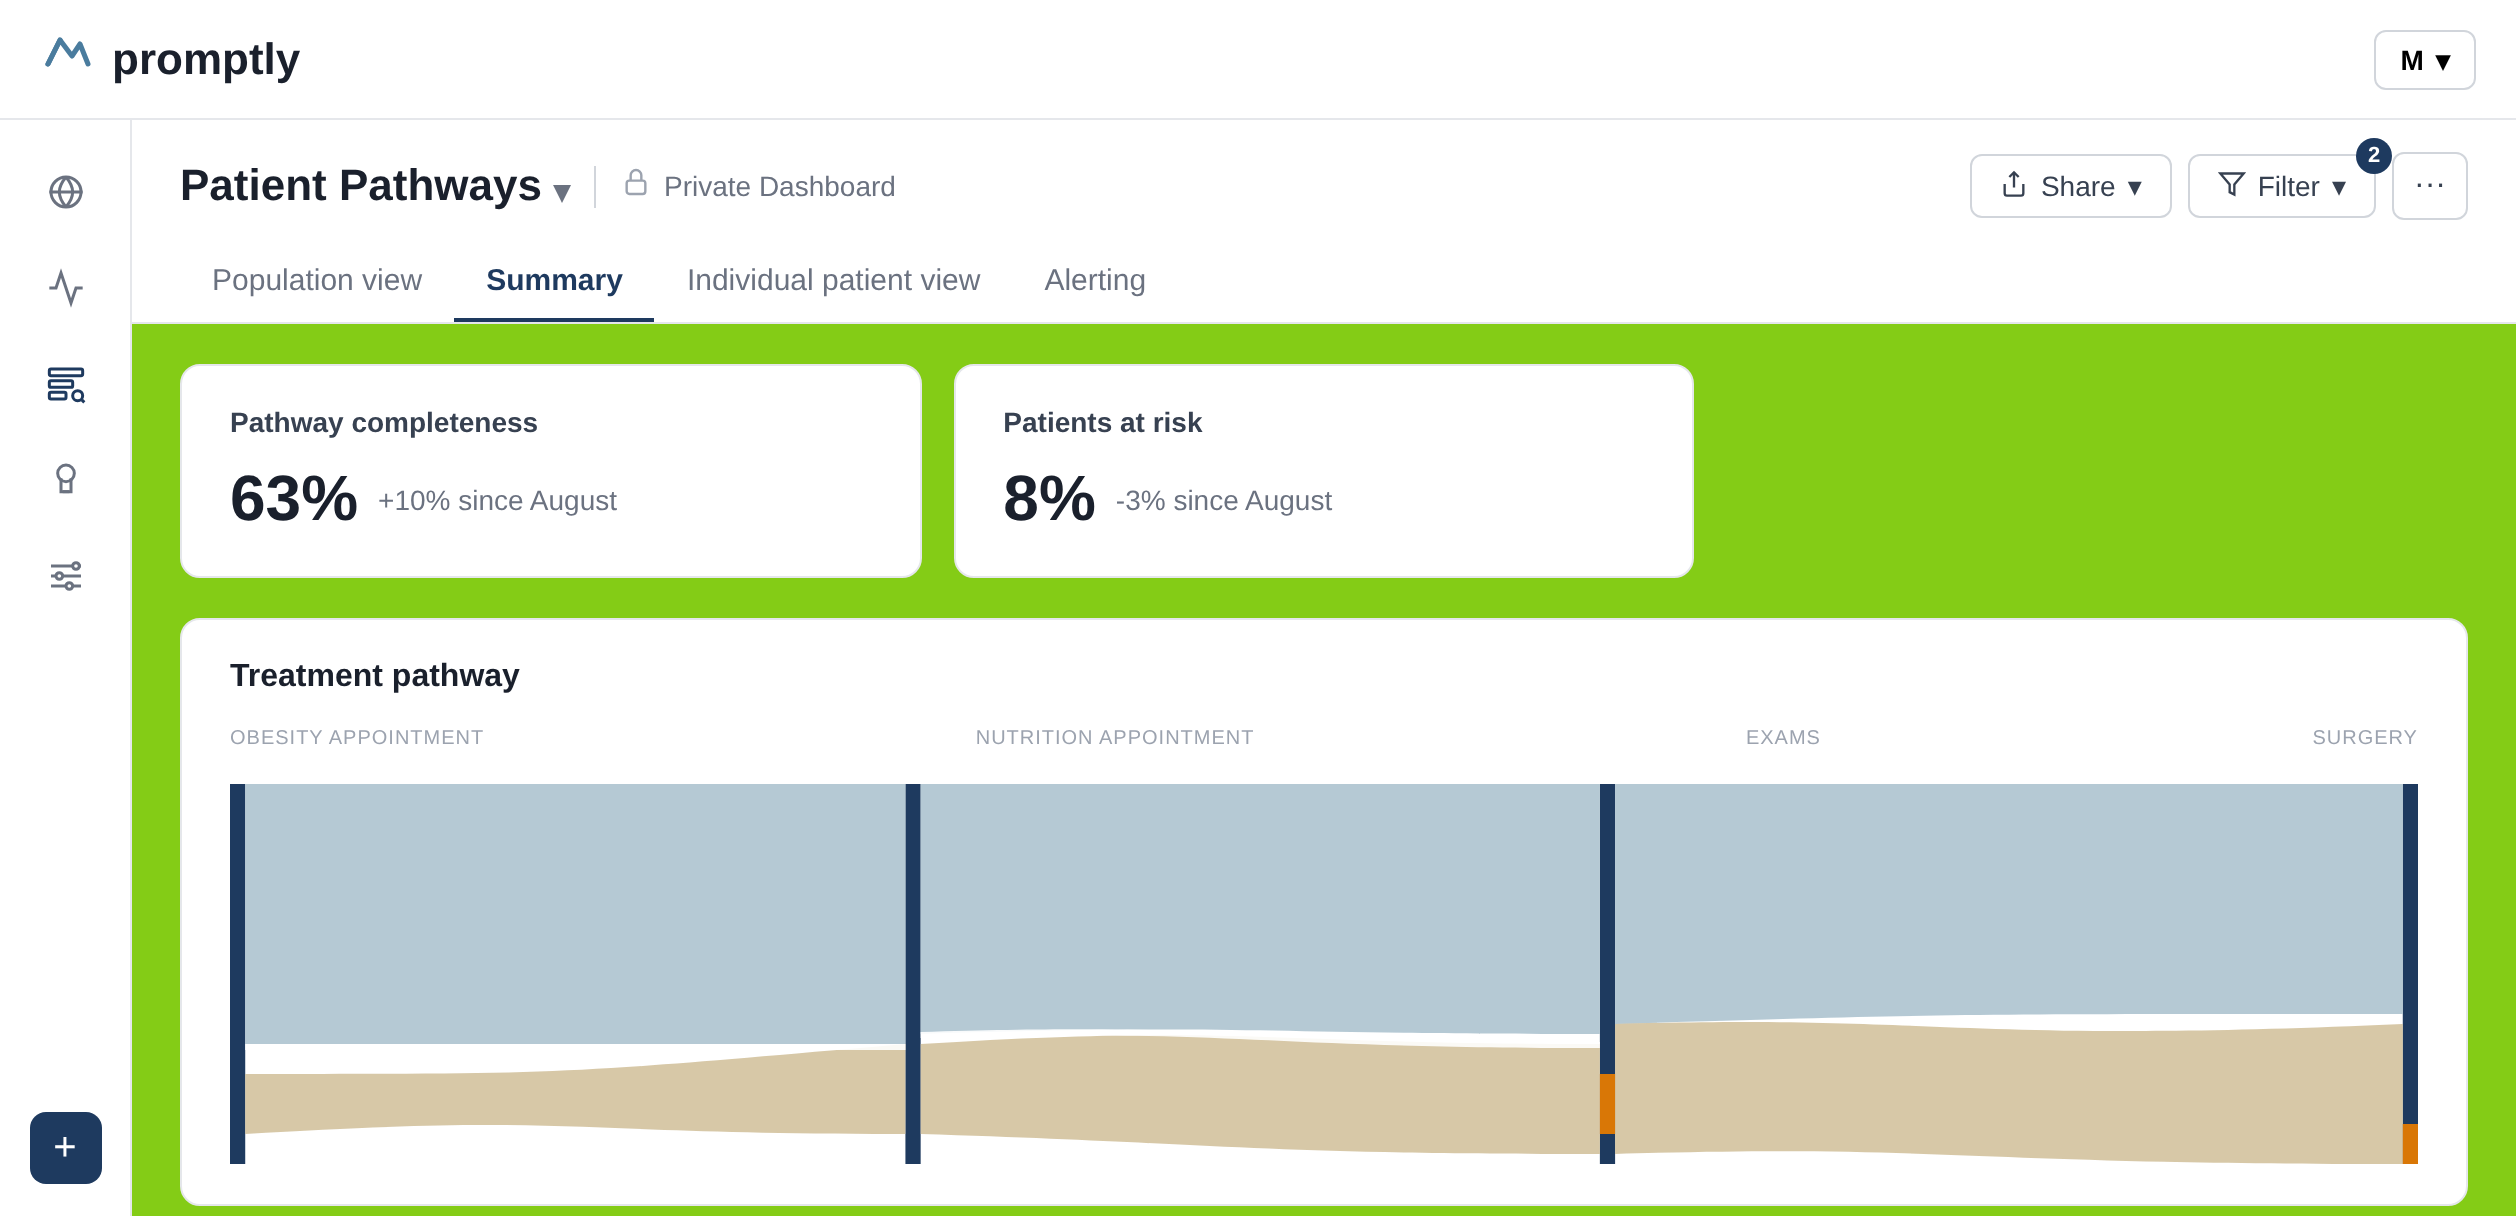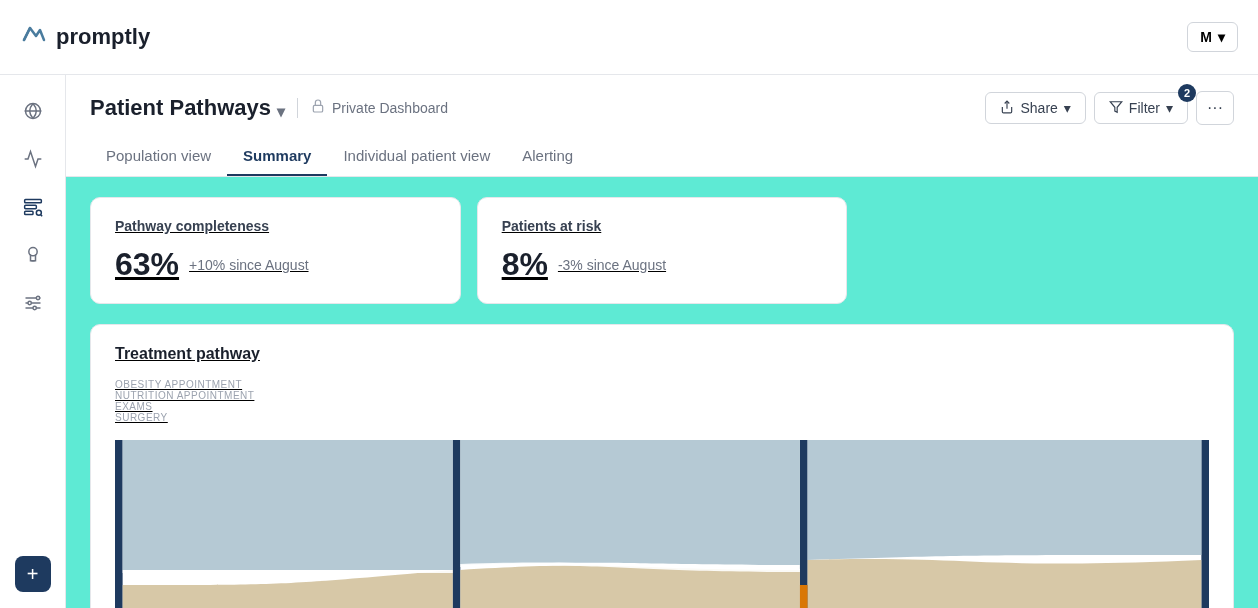--- a/index.html
+++ b/index.html
@@ -1,20 +1,20 @@
 <!DOCTYPE html>
 <html><head>
   <meta charset="utf-8">
   <style>
     * { box-sizing: border-box; margin: 0; padding: 0; }
     body { font-family: -apple-system, BlinkMacSystemFont, 'Segoe UI', sans-serif; background: #fff; width: 1258px; height: 608px; overflow: hidden; display: flex; flex-direction: column; }
 
     
     .topbar {
-      height: 75px;
+      height: 60px;
       border-bottom: 1px solid #e5e7eb;
       display: flex;
       align-items: center;
       justify-content: space-between;
       padding: 0 20px;
     }
     .logo {
       display: flex;
       align-items: center;
       gap: 8px;
@@ -196,23 +196,22 @@
     .tab.active {
       color: #1e3a5f;
       border-bottom: 2px solid #1e3a5f;
       font-weight: 600;
     }
 
     
     .main-content {
       flex: 1;
       padding: 20px 24px;
-      background: #5eead4;
+      background: #84cc16;
       overflow-y: auto;
-      text-decoration: underline;
     }
 
     
     .metric-cards {
       display: grid;
       grid-template-columns: 1fr 1fr 1fr;
       gap: 16px;
       margin-bottom: 20px;
     }
     .metric-card {
@@ -253,21 +252,20 @@
     .pathway-title {
       font-size: 16px;
       font-weight: 700;
       color: #1a202c;
       margin-bottom: 16px;
     }
     .pathway-labels {
       display: flex;
       justify-content: space-between;
       margin-bottom: 17px;
-      flex-direction: column;
     }
     .pathway-label {
       font-size: 10px;
       color: #9ca3af;
       text-transform: uppercase;
       letter-spacing: 0.05em;
       font-weight: 500;
     }
 
     

